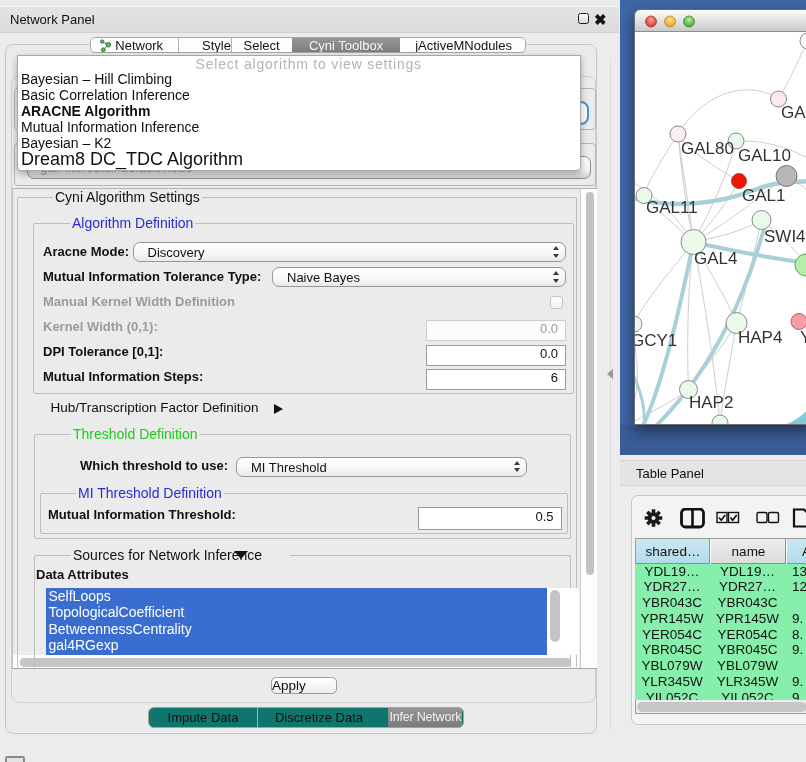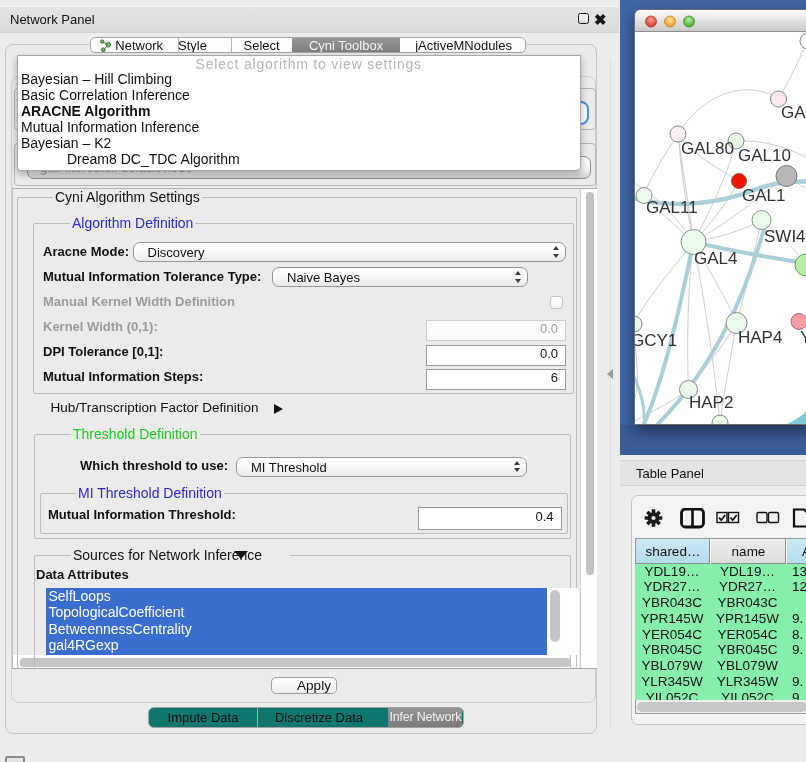--- a/index.html
+++ b/index.html
@@ -52,21 +52,21 @@
 <div class="gtitle" style="left:38px;top:214.5px;color:#2a2ad2;">Algorithm Definition</div>
 
 <div class="lbl bold" style="left:43px;top:243.5px;">Aracne Mode:</div>
 <div class="combo" style="left:132.5px;top:241.5px;width:433.5px;height:20.5px;">
       <div class="ctext">Discovery</div>
   <div class="tri-up" style="right:6px;top:3.5px;"></div>
       <div class="tri-dn" style="right:6px;bottom:3.5px;"></div>
     </div>
 
 <div class="lbl bold" style="left:43px;top:268.5px;">Mutual Information Tolerance Type:</div>
-<div class="combo" style="left:272px;top:266.5px;width:256px;height:20.5px;">
+<div class="combo" style="left:272px;top:266.5px;width:294px;height:20.5px;">
       <div class="ctext">Naive Bayes</div>
   <div class="tri-up" style="right:6px;top:3.5px;"></div>
       <div class="tri-dn" style="right:6px;bottom:3.5px;"></div>
     </div>
 
 <div class="lbl bold gray" style="left:43px;top:293.5px;">Manual Kernel Width Definition</div>
 <div class="abs" style="left:550px;top:296px;width:13px;height:13px;border:1px solid #c2c2c2;border-radius:3.5px;background:linear-gradient(#fefefe,#f1f1f1);"></div>
 
 <div class="lbl bold gray" style="left:43px;top:318.5px;">Kernel Width (0,1):</div>
 <div class="field" style="left:426px;top:319.5px;width:140px;height:21px;border-color:#cdcdcd;background:#fbfbfb;color:#9b9b9b;">0.0</div>
@@ -87,33 +87,33 @@
 <div class="combo" style="left:236px;top:456.5px;width:290.5px;height:20px;">
       <div class="ctext">MI Threshold</div>
   <div class="tri-up" style="right:6px;top:3.5px;"></div>
       <div class="tri-dn" style="right:6px;bottom:3.5px;"></div>
     </div>
 
 <div class="group" style="left:39.5px;top:492.5px;width:528px;height:41.5px;"></div>
 <div class="gtitle" style="left:44px;top:484.5px;color:#2a2ad2;">MI Threshold Definition</div>
 
 <div class="lbl bold" style="left:48px;top:506.5px;">Mutual Information Threshold:</div>
-<div class="field" style="left:418px;top:507px;width:143.5px;height:22.5px;line-height:17px;">0.4</div>
+<div class="field" style="left:418px;top:507px;width:143.5px;height:22.5px;line-height:17px;">0.5</div>
 
 <div class="group" style="left:33.5px;top:554.5px;width:537.5px;height:114px;border-bottom:none;"></div>
 <div class="gtitle" style="left:39px;top:546.5px;color:#111;padding-right:28px;">Sources for Network Inference</div>
 <div class="abs" style="left:233.5px;top:551px;width:0;height:0;border-left:7px solid transparent;border-right:7px solid transparent;border-top:8.5px solid #141414;"></div>
 
 <div class="lbl bold" style="left:36px;top:566.5px;">Data Attributes</div>
 <div class="abs" style="left:46px;top:587.5px;width:533px;height:67px;background:#fff;"></div>
 <div class="abs" style="left:46px;top:587.5px;width:500.5px;height:67px;background:#3a6dd0;"></div>
 <div class="lbl" style="left:48.5px;top:587.5px;color:#fff;font-size:14px;line-height:16.6px;">SelfLoops<br>TopologicalCoefficient<br>BetweennessCentrality<br>gal4RGexp</div>
 <div class="abs" style="left:549.5px;top:589.5px;width:10px;height:52px;background:#c4c4c4;border-radius:5px;"></div>
 
-<div class="abs" style="left:271px;top:676.5px;width:66px;height:17.5px;border:1px solid #9f9f9f;border-radius:5px;background:linear-gradient(#ffffff,#ededed);text-align:center;font-size:13.5px;line-height:16px;color:#111;padding-left:20px;">Apply</div>
+<div class="abs" style="left:271px;top:676.5px;width:66px;height:17.5px;border:1px solid #9f9f9f;border-radius:5px;background:linear-gradient(#ffffff,#ededed);text-align:left;font-size:13.5px;line-height:16px;color:#111;">Apply</div>
 
 <div class="abs" style="left:147.5px;top:706.5px;width:316px;height:21px;border:1px solid #a2a2a2;border-radius:6px;background:#0f766e;overflow:hidden;">
   <div class="abs" style="left:108.7px;top:0;width:1px;height:21px;background:#aaa;"></div>
   <div class="abs" style="left:239.7px;top:0;width:74.3px;height:21px;background:linear-gradient(#959595,#787878);"></div>
   <div class="abs" style="left:0;top:2.2px;width:109px;text-align:center;font-size:13px;color:#111;">Impute Data</div>
   <div class="abs" style="left:105px;top:2.2px;width:131px;text-align:center;font-size:13px;color:#111;">Discretize Data</div>
   <div class="abs" style="left:239.7px;top:2.5px;width:74.3px;text-align:center;font-size:12.5px;letter-spacing:-0.2px;white-space:nowrap;color:#f2f2f2;">Infer Network</div>
 </div>
 
 <div class="abs" style="left:90.3px;top:36.5px;width:435.7px;height:16.5px;border:1px solid #a6a6a6;border-radius:5px;background:#fdfdfd;overflow:hidden;">
@@ -121,34 +121,34 @@
   <div class="abs" style="left:139.8px;top:0;width:1px;height:16.5px;background:#b5b5b5;"></div>
   <div class="abs" style="left:200.6px;top:0;width:108.3px;height:16.5px;background:linear-gradient(#969696,#7b7b7b);"></div>
   <svg class="abs" style="left:8px;top:1px;" width="13" height="13" viewBox="0 0 13 13">
     <line x1="3.2" y1="2.6" x2="9.3" y2="5.8" stroke="#555" stroke-width="0.9"></line>
     <line x1="9.3" y1="5.8" x2="4.3" y2="10.8" stroke="#555" stroke-width="0.9"></line>
     <circle cx="3.2" cy="2.6" r="1.7" fill="#63b963" stroke="#2e6d32" stroke-width="0.9"></circle>
     <circle cx="9.3" cy="5.8" r="2.3" fill="#63b963" stroke="#2e6d32" stroke-width="0.9"></circle>
     <circle cx="4.3" cy="10.8" r="1.9" fill="#63b963" stroke="#2e6d32" stroke-width="0.9"></circle>
   </svg>
   <div class="abs" style="left:24px;top:1.2px;font-size:13px;line-height:14px;color:#111;">Network</div>
-  <div class="abs" style="left:86.7px;top:1.2px;width:53px;text-align:left;font-size:13px;line-height:14px;color:#111;">Style</div>
+  <div class="abs" style="left:86.7px;top:1.2px;width:53px;text-align:right;font-size:13px;line-height:14px;color:#111;">Style</div>
   <div class="abs" style="left:139.8px;top:1.2px;width:61px;text-align:center;font-size:13px;line-height:14px;color:#111;">Select</div>
   <div class="abs" style="left:200.6px;top:1.2px;width:108.3px;text-align:center;font-size:13px;line-height:14px;color:#f5f5f5;">Cyni Toolbox</div>
   <div class="abs" style="left:308.9px;top:1.2px;width:126.8px;text-align:center;font-size:13px;line-height:14px;color:#111;">jActiveMNodules</div>
 </div>
 
 <div class="abs" style="left:16.5px;top:54.5px;width:564.5px;height:116.5px;background:#fff;border:1px solid #a8a8a8;border-radius:0 0 4px 4px;box-shadow:0 3px 7px rgba(0,0,0,0.30);"></div>
 <div class="abs" style="left:195.5px;top:56.2px;font-size:14px;letter-spacing:0.8px;color:#b4b4b4;">Select algorithm to view settings</div>
 <div class="lbl" style="left:21px;top:71.2px;font-size:14px;">Bayesian – Hill Climbing</div>
 <div class="lbl" style="left:21px;top:87.1px;font-size:14px;">Basic Correlation Inference</div>
 <div class="lbl bold" style="left:21px;top:103px;font-size:14px;">ARACNE Algorithm</div>
 <div class="lbl" style="left:21px;top:118.9px;font-size:14px;">Mutual Information Inference</div>
 <div class="lbl" style="left:21px;top:134.8px;font-size:14px;">Bayesian – K2</div>
-<div class="lbl" style="left:21px;top:150.7px;font-size:14px;margin-left:46px;">Dream8 DC_TDC Algorithm</div>
+<div class="lbl" style="left:21px;top:150.7px;font-size:18px;">Dream8 DC_TDC Algorithm</div>
 
 <div class="abs" style="left:610px;top:60px;width:1px;height:670px;background:#dedede;"></div>
 <div class="abs" style="left:607px;top:369px;width:0;height:0;border-top:5px solid transparent;border-bottom:5px solid transparent;border-right:6px solid #9a9a9a;"></div>
 
 <div class="abs" style="left:619.5px;top:0;width:186.5px;height:454.5px;background:#3e65a4;"></div>
 <div class="abs" style="left:619.5px;top:425px;width:186.5px;height:29.5px;background:#3a5c97;"></div>
 
 <div class="abs" style="left:634px;top:9px;width:178px;height:416px;border:1px solid #6e6e6e;border-radius:6px 0 0 0;overflow:hidden;box-shadow:0 6px 14px rgba(0,0,0,0.45);">
   <div class="abs" style="left:0;top:0;width:178px;height:22px;background:linear-gradient(#fdfdfd,#c9c9c9);border-bottom:1px solid #8f8f8f;"></div>
   <svg class="abs" style="left:0;top:0;" width="178" height="22" viewBox="0 0 178 22">

